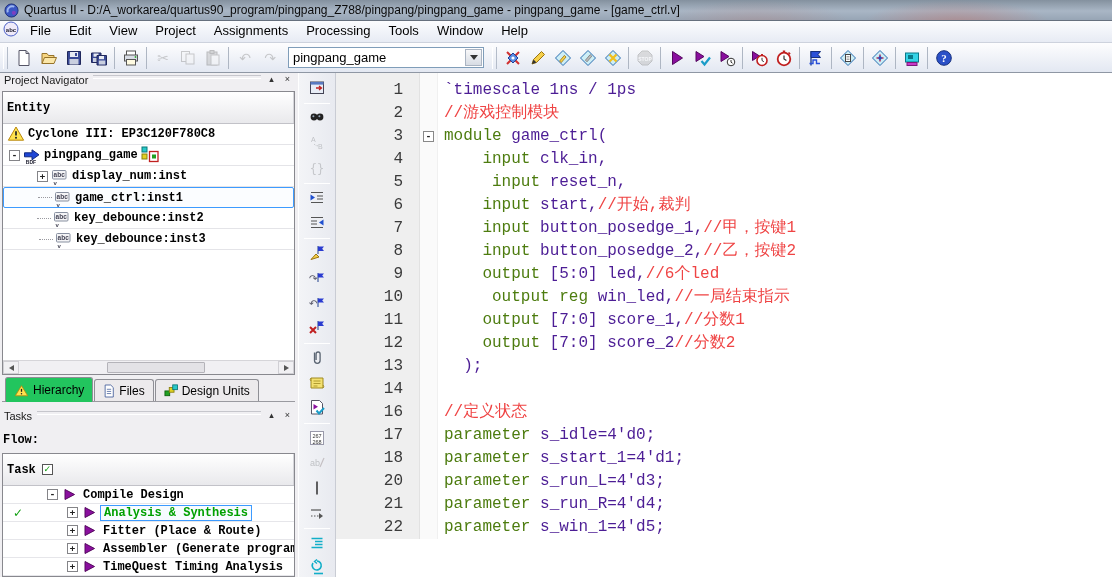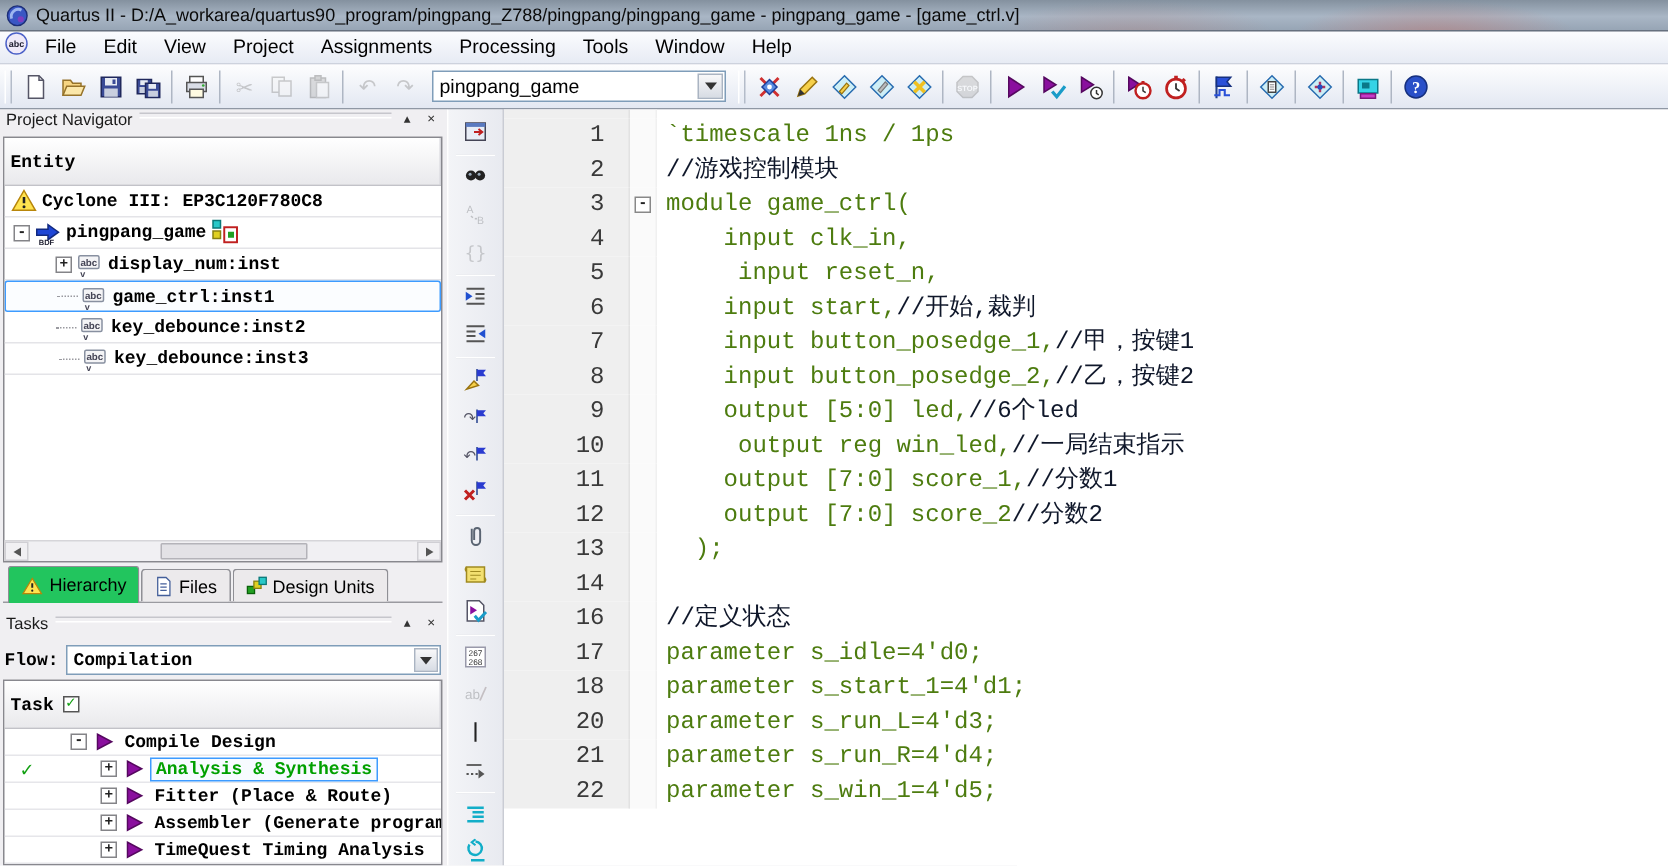--- a/index.html
+++ b/index.html
@@ -90,21 +90,21 @@
 
 
 .editor{flex:1;background:#fff;overflow:hidden;font:16px/23px "Liberation Mono",monospace;min-width:0}
 .code-line{display:flex;height:23px;white-space:pre}
 .code-line.spacer{height:6px}
 .ln{width:84px;flex:none;background:#efefef;color:#3a3a3a;text-align:right;padding-right:16px;border-right:1px solid #e2e2e2}
 .fold{width:18px;flex:none;background:#fafafa;position:relative;border-right:1px solid #f0f0f0}
 .fbox{position:absolute;left:3px;top:6px;width:11px;height:11px;border:1px solid #888;background:#fff;
  font:700 9px/9px "DejaVu Sans Mono",monospace;text-align:center;color:#222}
 .src{padding-left:6px}
-.kw{color:#4d7c0f}.cm{color:#0f172a}.pl{color:#4d7c0f}
+.kw{color:#4d7c0f}.cm{color:#ef4444}.pl{color:#4c1d95}
 </style>
 </head>
 <body>
 
 <div class="app">
 
   <div class="titlebar">
     <div class="blob b1"></div>
     <div class="blob b2"></div>
     <span class="ico">
@@ -518,26 +518,20 @@
 
       <div class="tasks-panel">
         <div class="phead">
           <span>Tasks</span>
           <span class="hgrip"></span>
           <span class="pbtn">▴</span>
           <span class="pbtn">×</span>
         </div>
         <div class="flow-row">
           <span>Flow:</span>
-          <span class="flow-combo">
-            <span class="cval">Compilation</span>
-            <span class="cbtn">
-                <span class="arrow-down"></span>
-              </span>
-          </span>
         </div>
         <div class="boxed task-box">
           <div class="col-header">
             <span>Task</span>
             <span class="cbox">✓</span>
           </div>
           <div class="tree" id="task-tree">
               <div class="task-row">
                 <span class="chk"></span>
                 <span style="width: 14px; flex: 0 0 auto;"></span>

